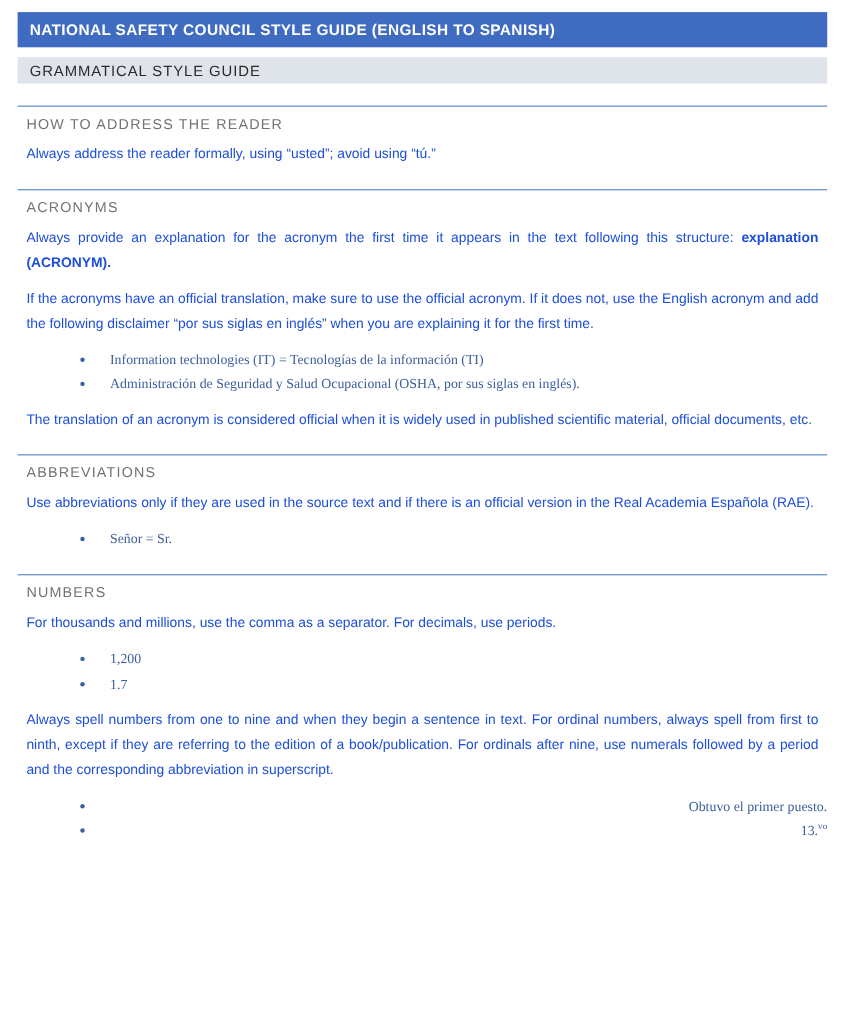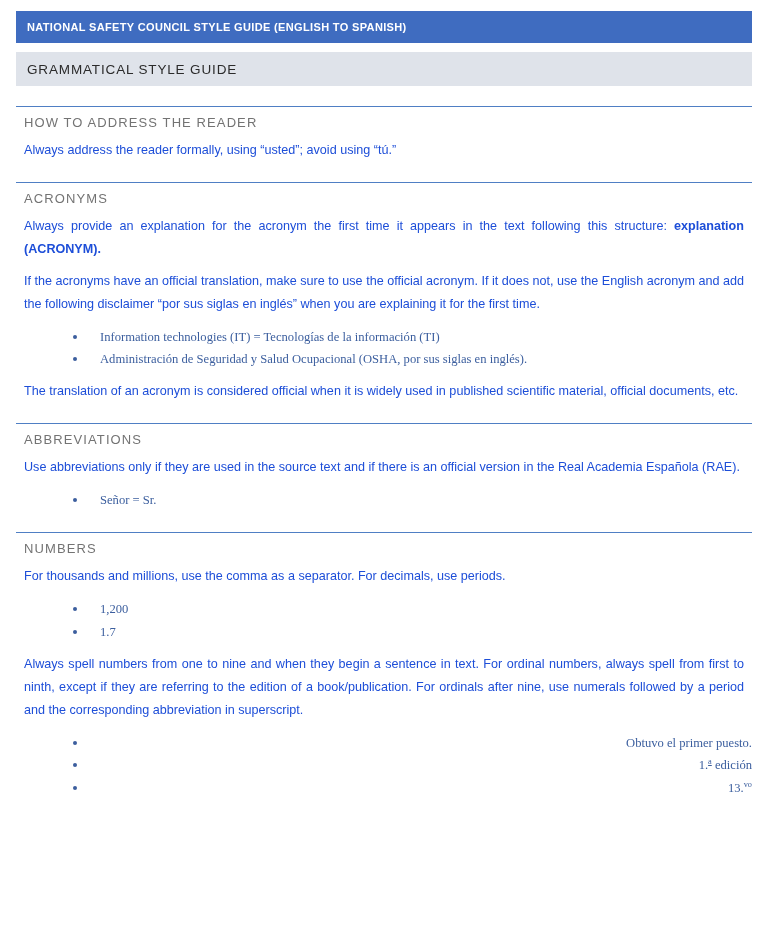--- a/index.html
+++ b/index.html
@@ -27,30 +27,30 @@
     margin-top: 11px;
     background: #3f6cc0;
     color: #ffffff;
     height: 32px;
     display: flex;
     align-items: center;
     padding: 0 11px;
     box-sizing: border-box;
   }
   .title-bar .txt {
-    font-size: 11px;
+    font-size: 14px;
     font-weight: bold;
     letter-spacing: 0.35px;
   }
   
   .subtitle-bar {
     margin-top: 9px;
     background: #dfe3ea;
     color: #2b2b2b;
-    height: 34px;
+    height: 24px;
     display: flex;
     align-items: center;
     padding: 0 11px;
     box-sizing: border-box;
   }
   .subtitle-bar .txt {
     font-size: 13.5px;
     font-weight: normal;
     letter-spacing: 0.85px;
   }
@@ -162,18 +162,17 @@
     <div class="section-rule"></div>
     <div class="section-title">NUMBERS</div>
     <p class="body">For thousands and millions, use the comma as a separator. For decimals, use periods.</p>
     <ul class="bullets">
       <li>1,200</li>
       <li>1.7</li>
     </ul>
     <p class="body">Always spell numbers from one to nine and when they begin a sentence in text. For ordinal numbers, always spell from first to ninth, except if they are referring to the edition of a book/publication. For ordinals after nine, use numerals followed by a period and the corresponding abbreviation in superscript.</p>
     <ul class="bullets tight">
       <li><span>Obtuvo el primer puesto.</span></li>
-      <li><span>1.</span><sup>a</sup><span> edición</span></li>
       <li><span>13.</span><sup class="nounder">vo</sup></li>
     </ul>
   </div>
 
 </div>
 
 </body></html>

